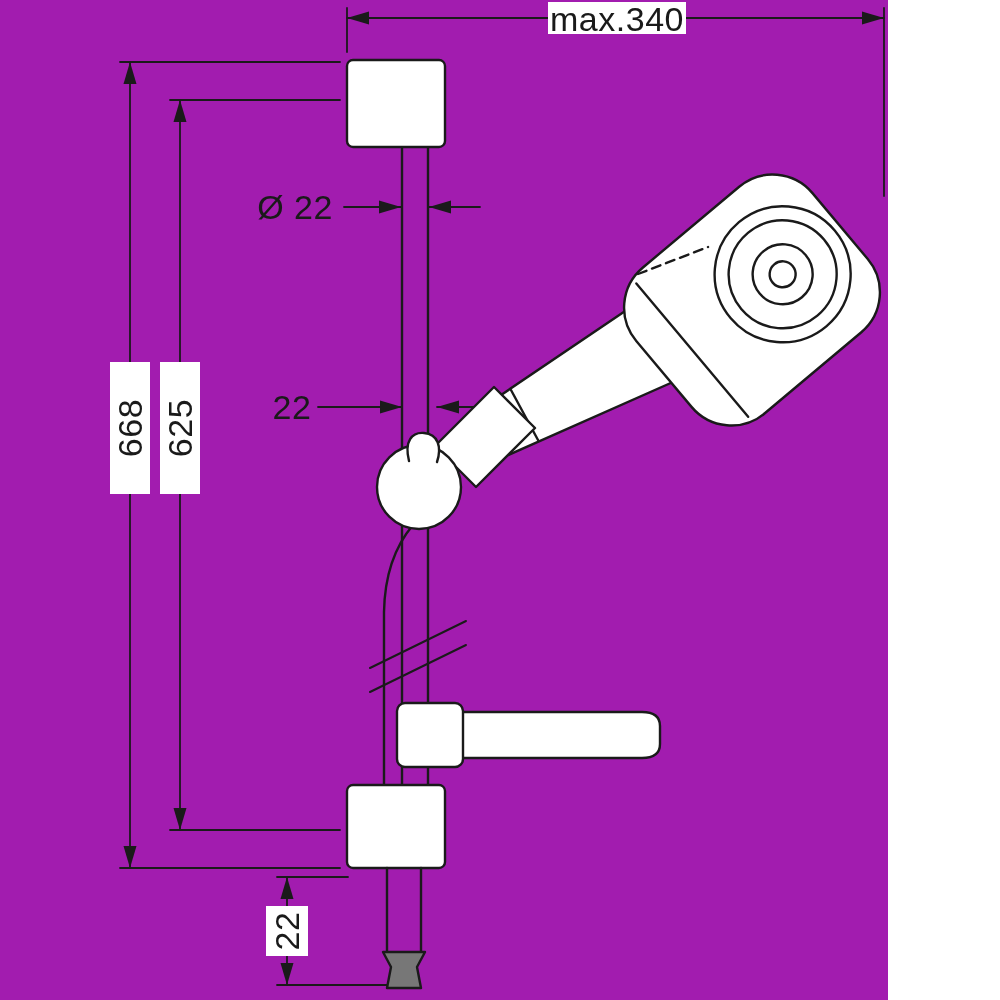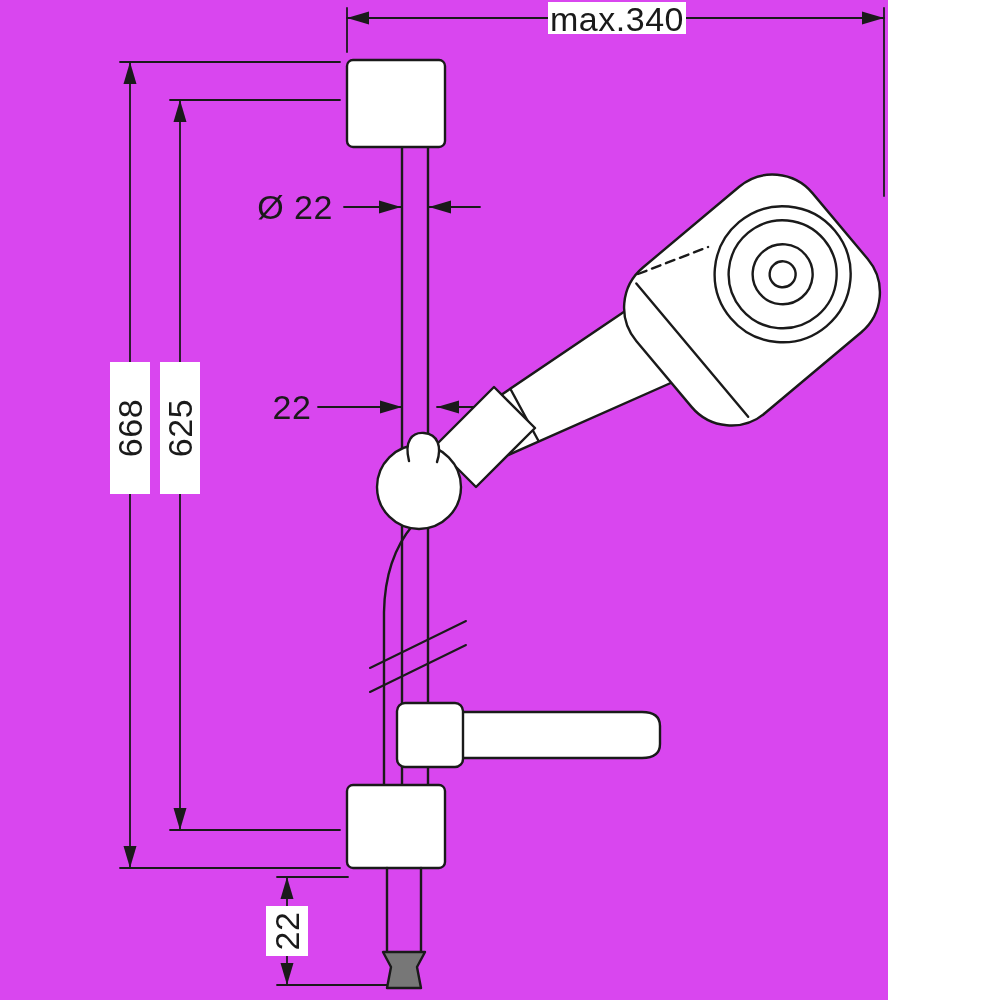--- a/index.html
+++ b/index.html
@@ -1,16 +1,16 @@
 <!DOCTYPE html>
 <html><head>
 <meta charset="utf-8">
 <style>
   html,body{margin:0;padding:0;background:#ffffff;}
-  .stage{position:relative;width:888px;height:1000px;background:#d946ef;overflow:hidden;
+  .stage{position:relative;width:888px;height:1000px;background:#a21caf;overflow:hidden;
          font-family:"Liberation Sans", sans-serif;}
   svg{display:block}
   .dim-text{font-family:"Liberation Sans", sans-serif;font-size:34px;fill:#1a1a1a;letter-spacing:0.5px;}
 </style>
 </head>
 <body>
 
 <div class="stage">
 <svg width="1000" height="1000" viewBox="0 0 1000 1000">
   <defs>

